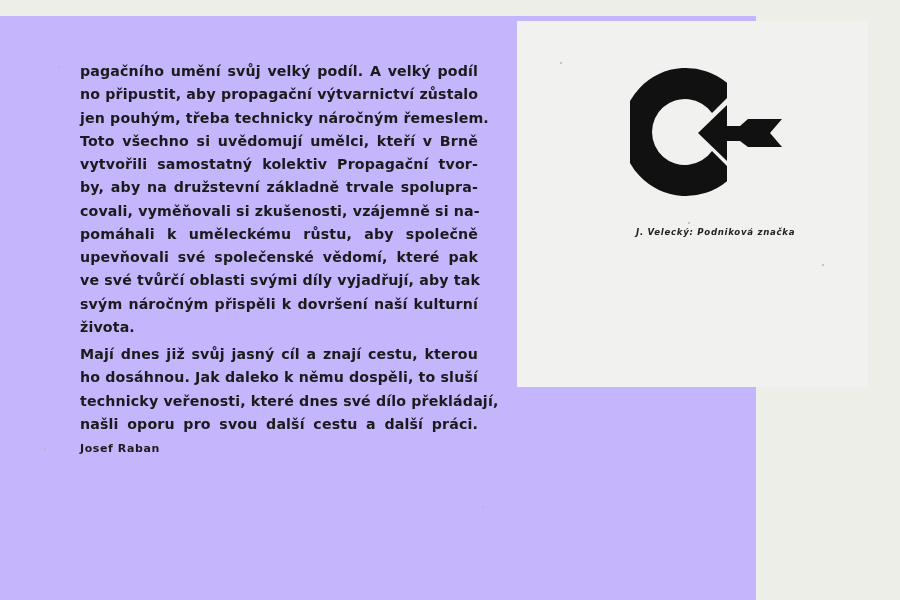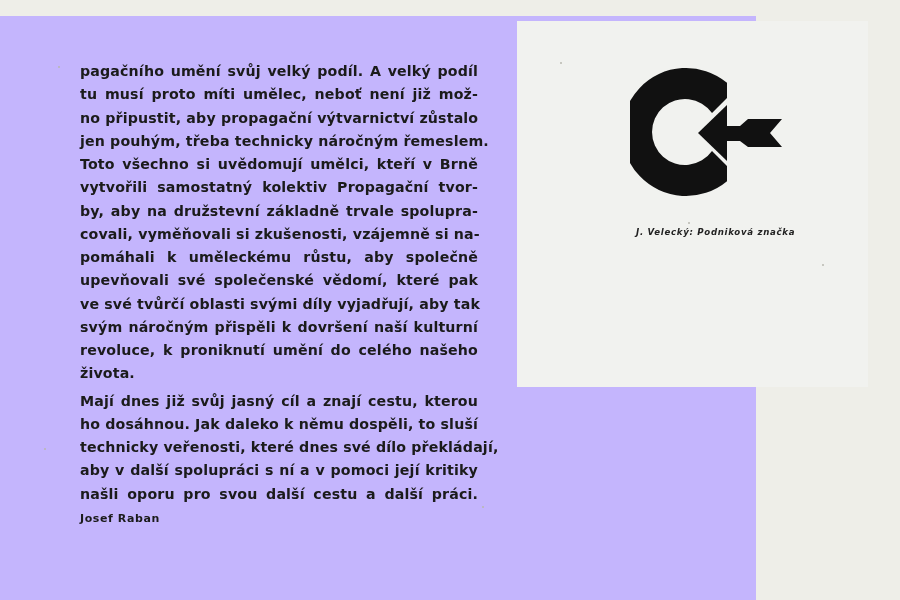--- a/index.html
+++ b/index.html
@@ -93,39 +93,36 @@
 </head>
 <body>
 
 <div class="page">
 
   <div class="illustration-panel"></div>
 
   <div class="text-column">
     <p class="paragraph">
       <span class="line">pagačního umění svůj velký podíl. A velký podíl</span>
-      <span class="line">tu musí proto míti umělec, neboť není již mož-</span>
       <span class="line">no připustit, aby propagační výtvarnictví zůstalo</span>
       <span class="line">jen pouhým, třeba technicky náročným řemeslem.</span>
       <span class="line">Toto všechno si uvědomují umělci, kteří v Brně</span>
       <span class="line">vytvořili samostatný kolektiv Propagační tvor-</span>
       <span class="line">by, aby na družstevní základně trvale spolupra-</span>
       <span class="line">covali, vyměňovali si zkušenosti, vzájemně si na-</span>
       <span class="line">pomáhali k uměleckému růstu, aby společně</span>
       <span class="line">upevňovali své společenské vědomí, které pak</span>
       <span class="line">ve své tvůrčí oblasti svými díly vyjadřují, aby tak</span>
       <span class="line">svým náročným přispěli k dovršení naší kulturní</span>
-      <span class="line">revoluce, k proniknutí umění do celého našeho</span>
       <span class="line last">života.</span>
     </p>
     <p class="paragraph">
       <span class="line">Mají dnes již svůj jasný cíl a znají cestu, kterou</span>
       <span class="line">ho dosáhnou. Jak daleko k němu dospěli, to sluší</span>
       <span class="line">technicky veřenosti, které dnes své dílo překládají,</span>
-      <span class="line">aby v další spolupráci s ní a v pomoci její kritiky</span>
       <span class="line">našli oporu pro svou další cestu a další práci.</span>
     </p>
     <div class="signature">Josef Raban</div>
   </div>
 
   <svg class="logo" viewBox="630 48 160 136" xmlns="http://www.w3.org/2000/svg">
 
     <path fill="#111111" fill-rule="evenodd" d="M 727 66.8
          A 64 64 0 1 0 727 165.2
          L 727 150

